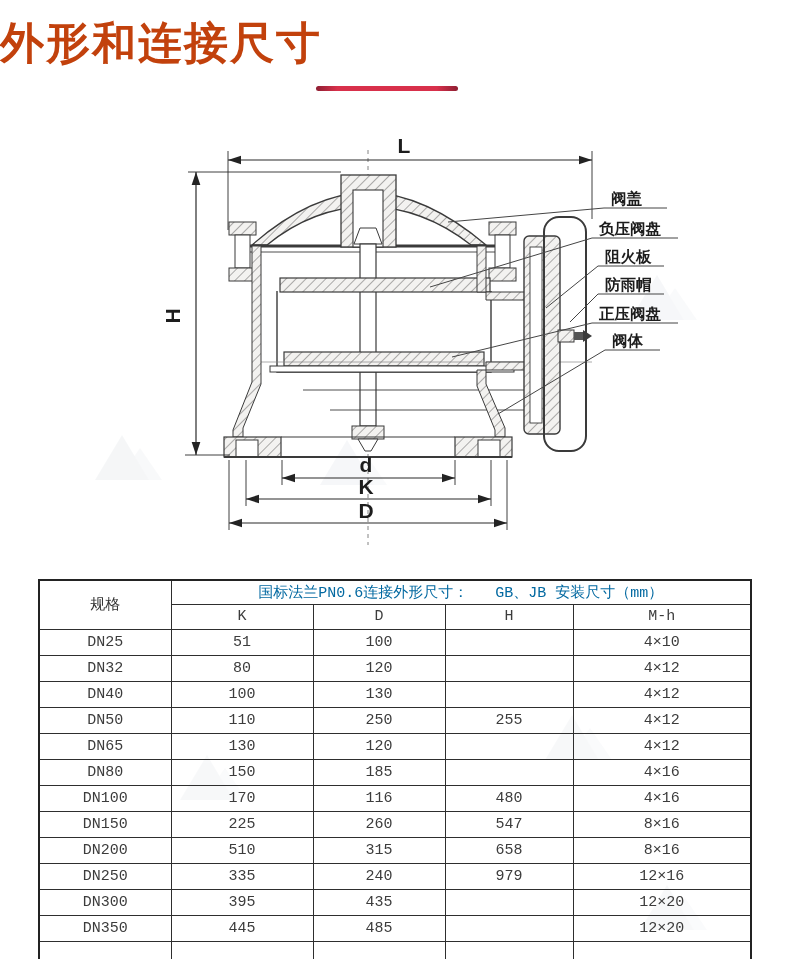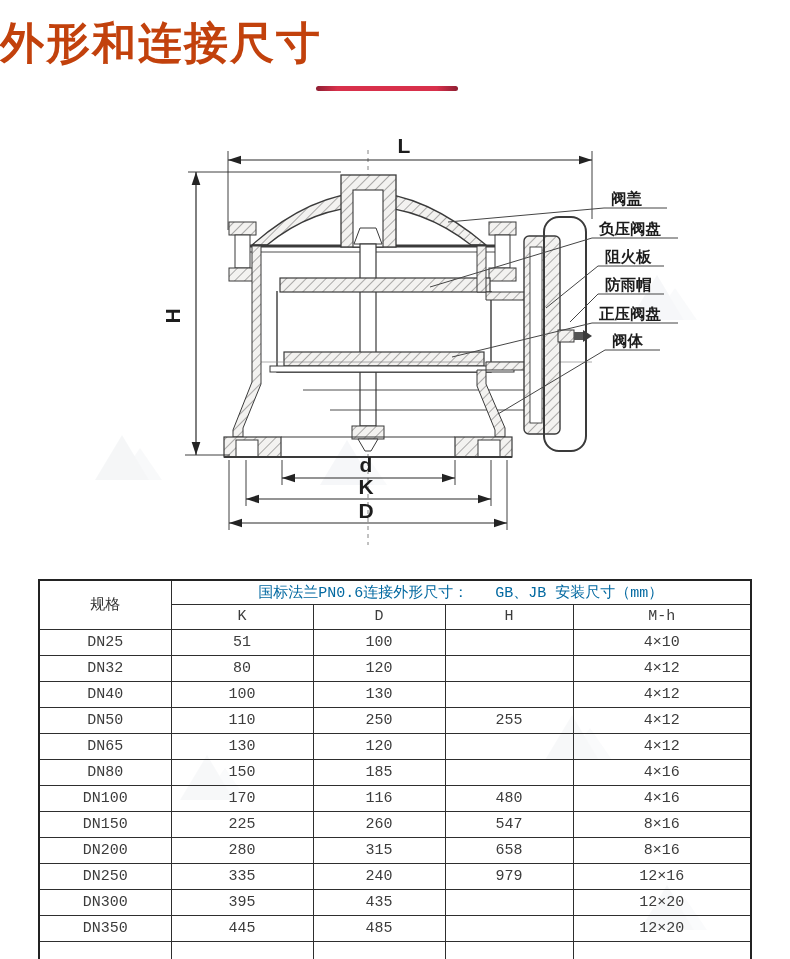--- a/index.html
+++ b/index.html
@@ -260,21 +260,21 @@
             </tr>
             <tr>
               <td>DN150</td>
               <td>225</td>
               <td>260</td>
               <td>547</td>
               <td>8×16</td>
             </tr>
             <tr>
               <td>DN200</td>
-              <td>280</td>
+              <td>510</td>
               <td>315</td>
               <td>658</td>
               <td>8×16</td>
             </tr>
             <tr>
               <td>DN250</td>
               <td>335</td>
               <td>240</td>
               <td>979</td>
               <td>12×16</td>

